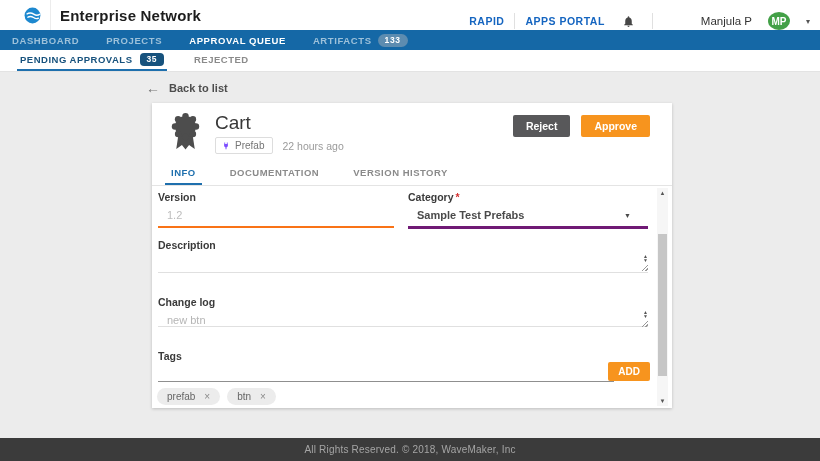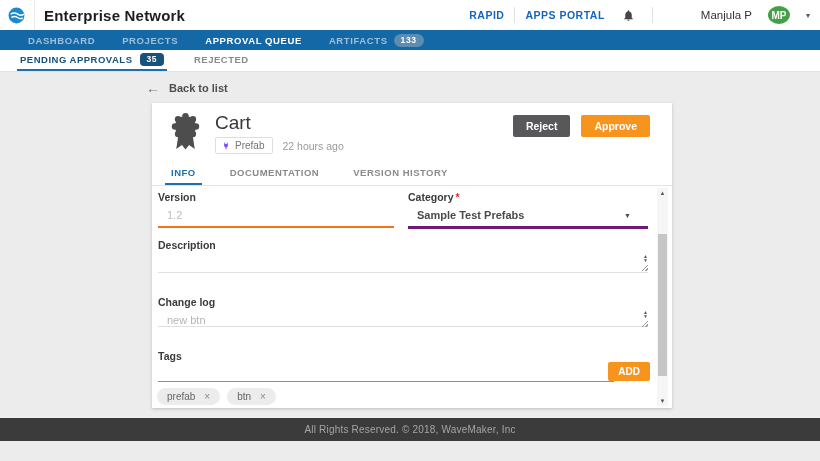--- a/index.html
+++ b/index.html
@@ -1,36 +1,36 @@
 <!DOCTYPE html>
 <html><head>
 <meta charset="utf-8">
 <style>
   * { margin:0; padding:0; box-sizing:border-box; }
   html,body { width:820px; height:461px; }
   body { font-family:"Liberation Sans", sans-serif; }
   .screen { position:relative; width:820px; height:461px; background:#ececec; overflow:hidden; }
 
   
-  .topbar { position:absolute; left:0; top:0; width:820px; height:30px; background:#fff; display:flex; align-items:center; padding-left:6px; z-index:3; }
+  .topbar { position:absolute; left:0; top:0; width:820px; height:30px; background:#fff; display:flex; align-items:flex-end; padding-left:22px; z-index:3; }
   .brand { display:flex; align-items:center; height:30px; }
   .logo-wrap { width:20px; height:20px; display:flex; align-items:center; justify-content:center; cursor:pointer; }
   .brand-divider { width:1px; height:30px; background:#ececec; margin:0 0 0 8px; }
   .app-title { font-size:15px; font-weight:700; color:#1d1d1d; margin-left:9px; letter-spacing:0.2px; }
   .topbar-right { margin-left:auto; display:flex; align-items:center; gap:10px; padding-right:10px; }
   .top-link { font-size:10.5px; font-weight:700; color:#1565c0; letter-spacing:0.5px; text-decoration:none; cursor:pointer; }
   .vdiv { width:1px; height:16px; background:#e0e0e0; }
   .bell { width:15px; height:16px; display:flex; align-items:center; justify-content:center; cursor:pointer; margin:0 6px; }
   .user-menu { display:flex; align-items:center; gap:16px; cursor:pointer; padding-left:6px;margin-left:32px; }
   .user-name { font-size:11.5px; color:#333; }
   .avatar { width:22px; height:18px; border-radius:50%; background:#43a047; color:#fff; font-size:10px; font-weight:700; display:flex; align-items:center; justify-content:center; }
   .chevron { font-size:8px; color:#555; }
 
   
-  .mainnav { position:absolute; left:0; top:30px; width:820px; height:20px; background:#1568a6; display:flex; align-items:center; padding-left:28px; }
+  .mainnav { position:absolute; left:0; top:30px; width:820px; height:20px; background:#1568a6; display:flex; align-items:center; padding-left:12px; }
   .nav-item { font-size:9.5px; font-weight:700; letter-spacing:0.6px; color:#9dc1da; margin-right:27px; cursor:pointer; display:flex; align-items:center; }
   .nav-item.active { color:#fff; }
   .nav-badge { background:#5d8cb0; color:#fff; font-size:8.5px; font-weight:700; padding:1px 7px 2px; border-radius:8px; margin-left:6px; }
 
   
   .subnav { position:absolute; left:0; top:50px; width:820px; height:22px; background:#fff; border-bottom:1px solid #e3e3e3; display:flex; padding-left:17px; }
   .subnav-item { display:flex; align-items:center; gap:7px; font-size:9.5px; font-weight:700; letter-spacing:0.5px; color:#8a8a8a; margin-right:24px; padding:0 3px; border-bottom:2px solid transparent; cursor:pointer; }
   .subnav-item.active { color:#17527d; border-bottom-color:#1e6fad; }
   .subnav-badge { background:#17527d; color:#fff; font-size:8.5px; font-weight:700; padding:1px 7px 2px; border-radius:4px; }
 
@@ -87,21 +87,21 @@
   .tag-close { color:#8a8a8a; font-size:10px; cursor:pointer; line-height:10px; }
 
   
   .scrollbar { position:absolute; right:4px; top:2px; width:11px; height:218px; background:#f6f6f6; }
   .scroll-arrow { position:absolute; left:0; width:11px; height:10px; font-size:6px; color:#555; text-align:center; line-height:10px; cursor:pointer; }
   .scroll-up { top:0; }
   .scroll-down { bottom:0; }
   .scroll-thumb { position:absolute; left:1px; top:46px; width:9px; height:142px; background:#c6c6c6; cursor:grab; }
 
   
-  .footer { position:absolute; left:0; top:418px; width:820px; height:23px; background:#3b3b3b; color:#a5a5a5; font-size:10px; display:flex; align-items:center; justify-content:center; letter-spacing:0.2px; }
+  .footer { position:absolute; left:0; top:438px; width:820px; height:23px; background:#3b3b3b; color:#a5a5a5; font-size:10px; display:flex; align-items:center; justify-content:center; letter-spacing:0.2px; }
 </style>
 </head>
 <body>
 
 <div class="screen">
 
   <header class="topbar">
     <div class="brand">
       <span class="logo-wrap">
         <svg width="19" height="19" viewBox="0 0 24 24">

